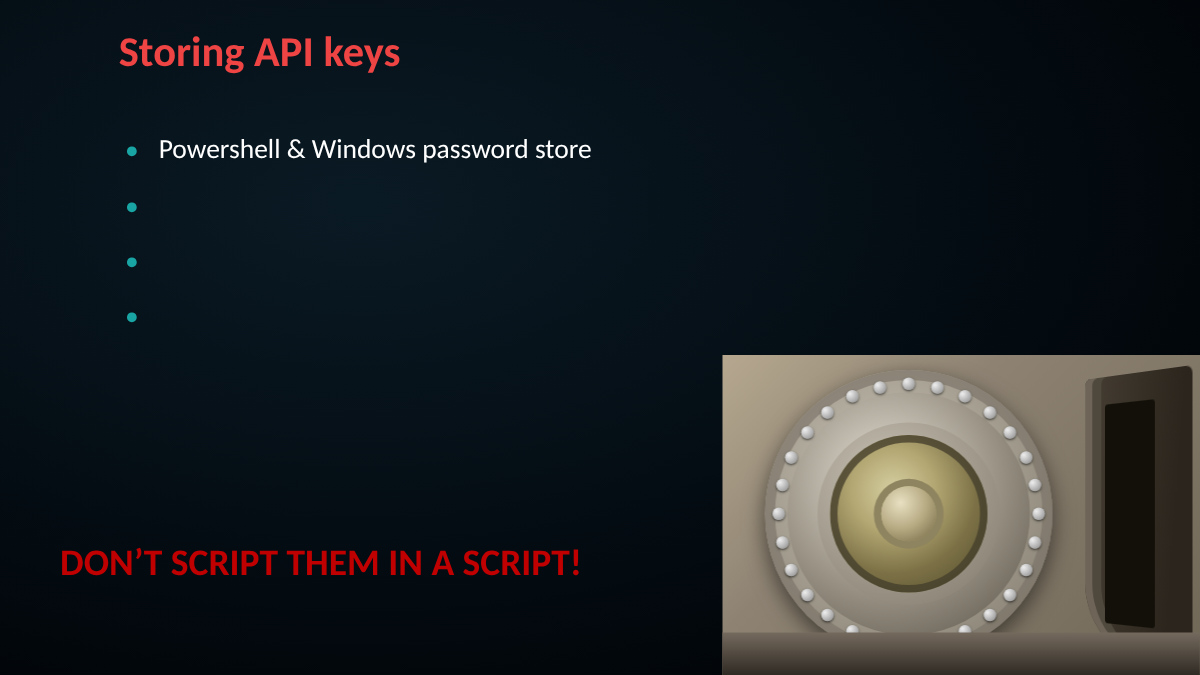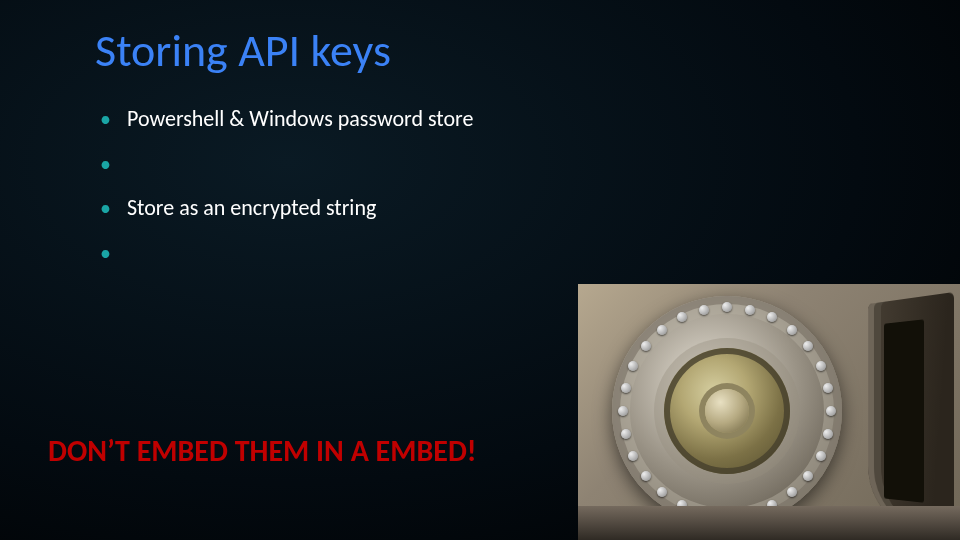--- a/index.html
+++ b/index.html
@@ -30,23 +30,23 @@
     transform: rotate(18deg);
     top: -200px;
   }
   .decor .l3 { left: 46px; opacity: .5; }
   .decor .l4 { left: 64px; opacity: .35; }
 
   .title {
     position: absolute;
     left: 95px;
     top: 22px;
-    font-size: 46px;
-    font-weight: 400;
-    color: #3b82f6;
+    font-size: 34px;
+    font-weight: 700;
+    color: #ef4444;
   }
 
   .bullets {
     position: absolute;
     left: 100px;
     top: 105px;
     list-style: none;
   }
   .bullets li {
     font-size: 22px;
@@ -167,28 +167,27 @@
 <ul class="bullets">
   <li>
     <span class="dot">•</span>
     <span>Powershell &amp; Windows password store</span>
   </li>
   <li>
     <span class="dot">•</span>
   </li>
   <li>
     <span class="dot">•</span>
-    <span>Store as an encrypted string</span>
   </li>
   <li>
     <span class="dot">•</span>
   </li>
 </ul>
 
-<div class="warning">DON’T EMBED THEM IN A EMBED!</div>
+<div class="warning">DON’T SCRIPT THEM IN A SCRIPT!</div>
 
 <div class="vault" aria-label="Bank vault door">
   <div class="frame"></div>
   <div class="door"></div>
   <div class="bolts" id="bolts">
       <span style="left: 214px; top: 110px;"></span>
       <span style="left: 211.393px; top: 133.142px;"></span>
       <span style="left: 203.701px; top: 155.124px;"></span>
       <span style="left: 191.31px; top: 174.843px;"></span>
       <span style="left: 174.843px; top: 191.31px;"></span>

